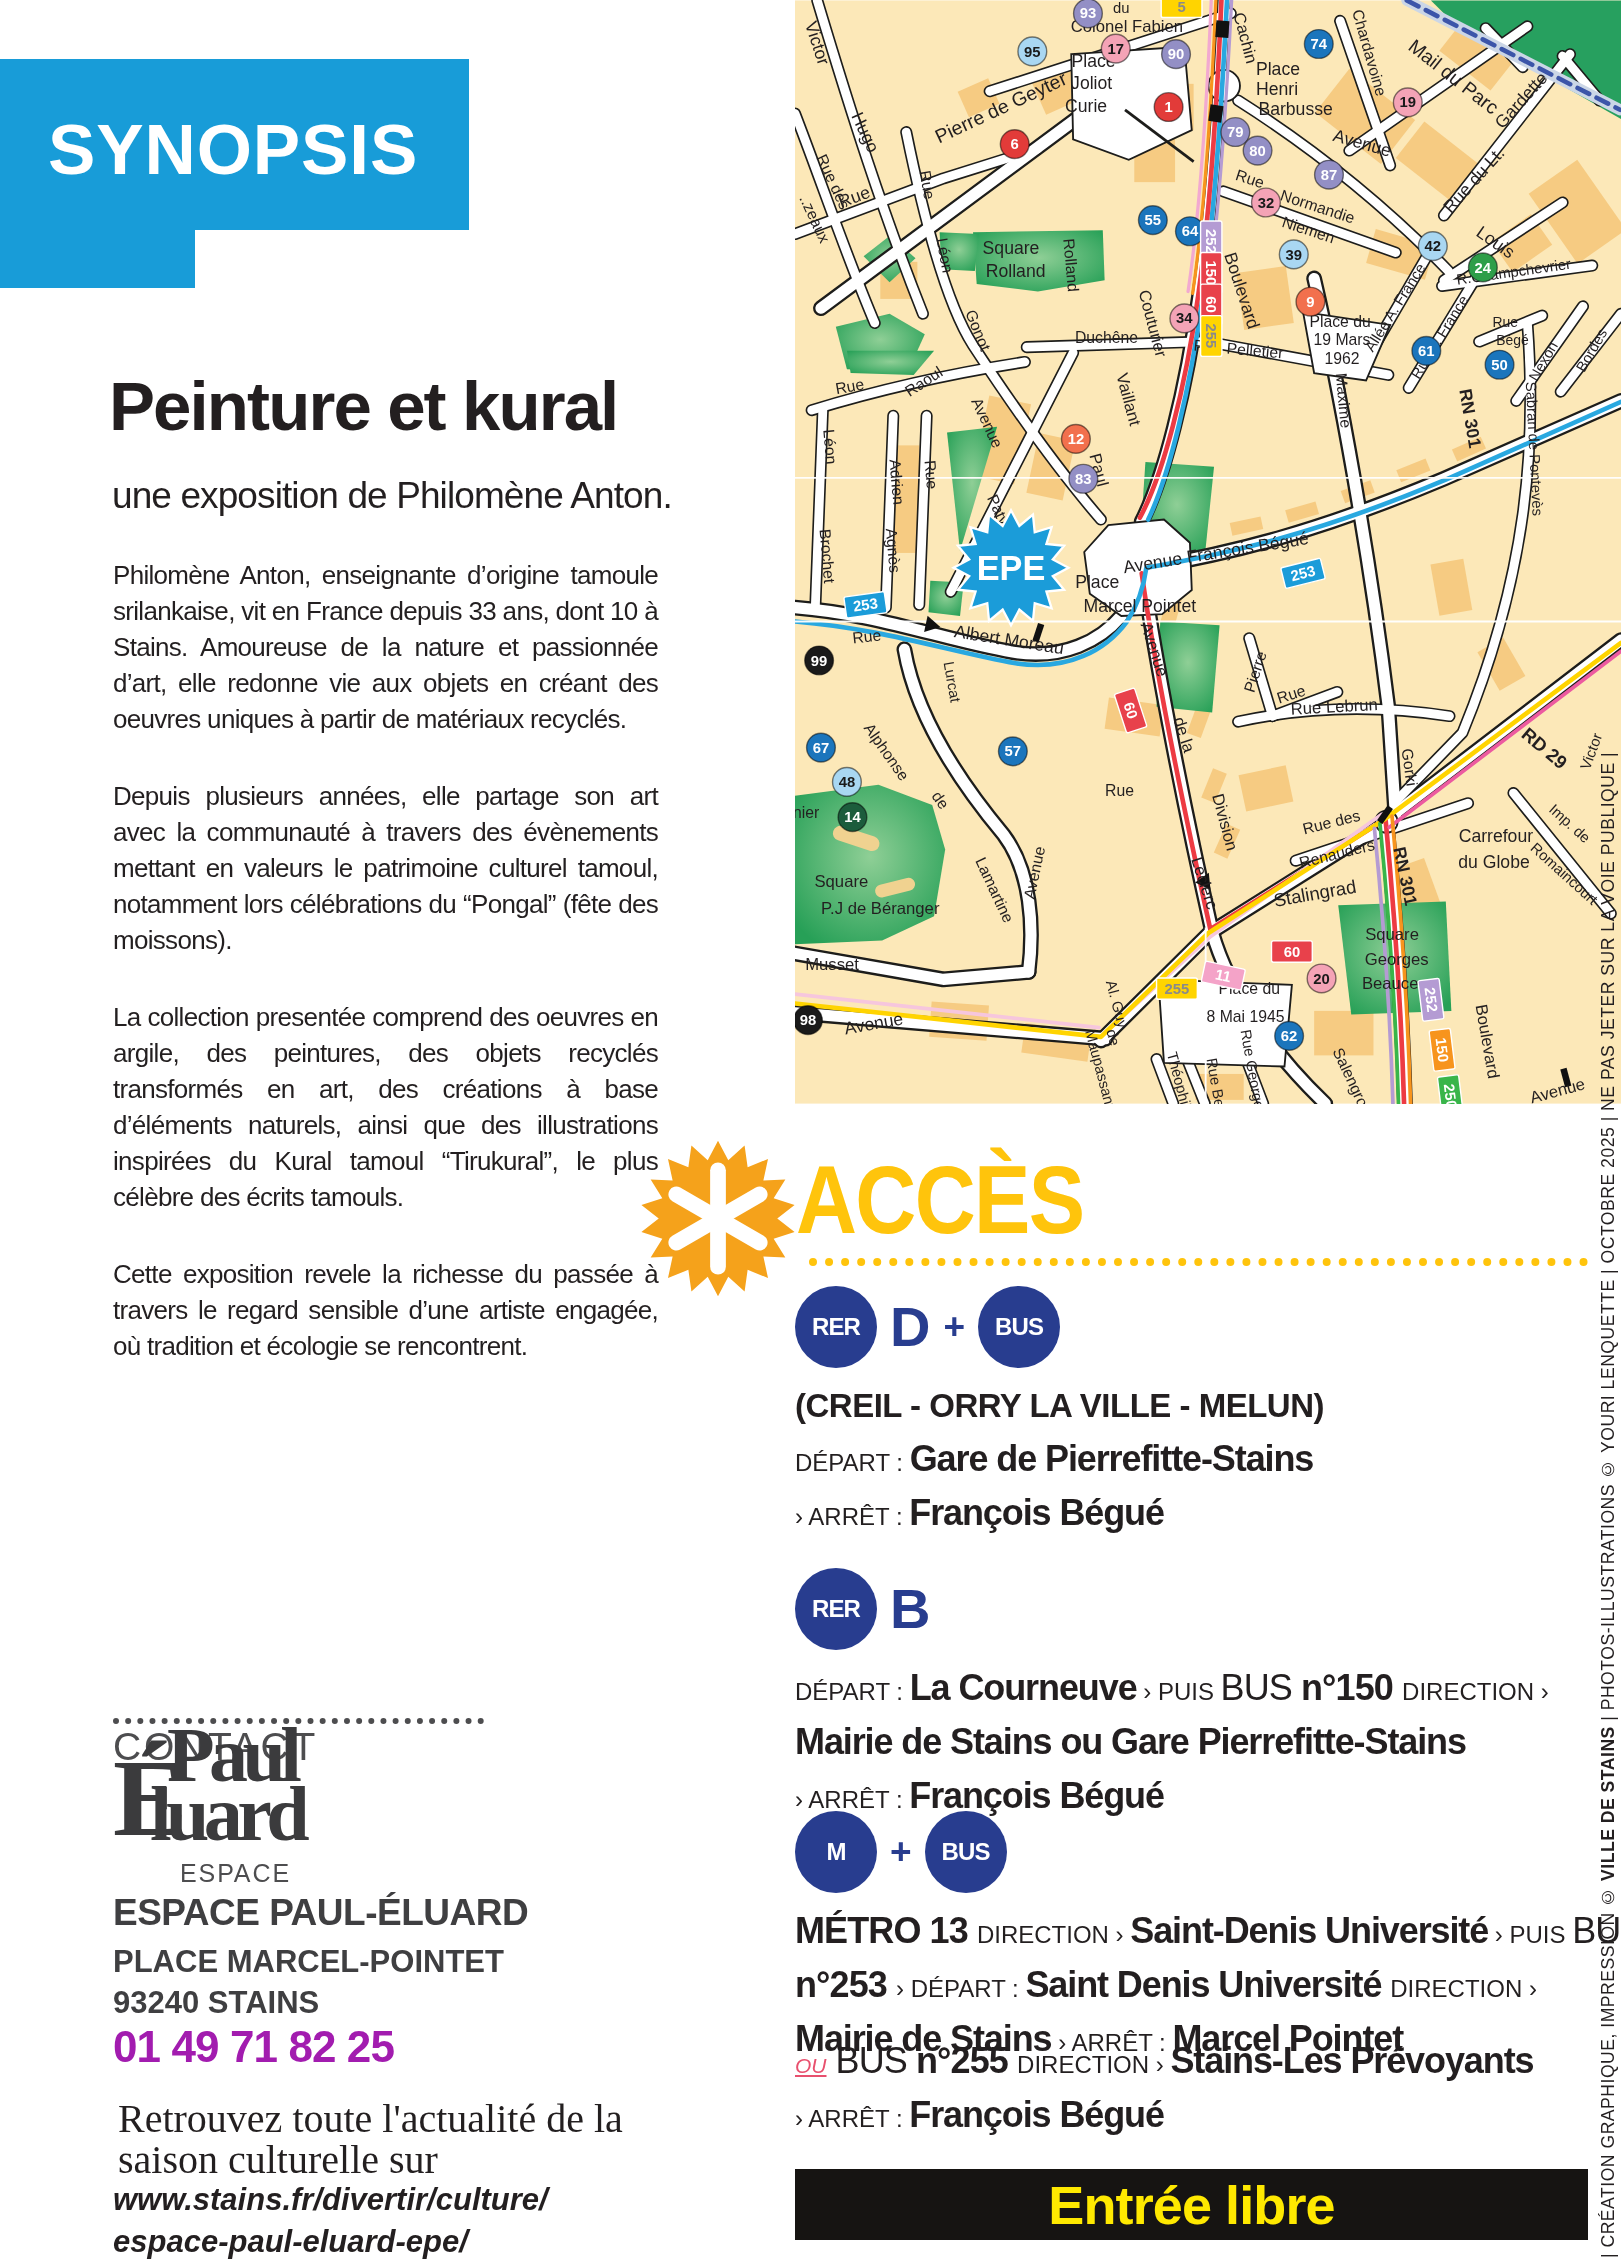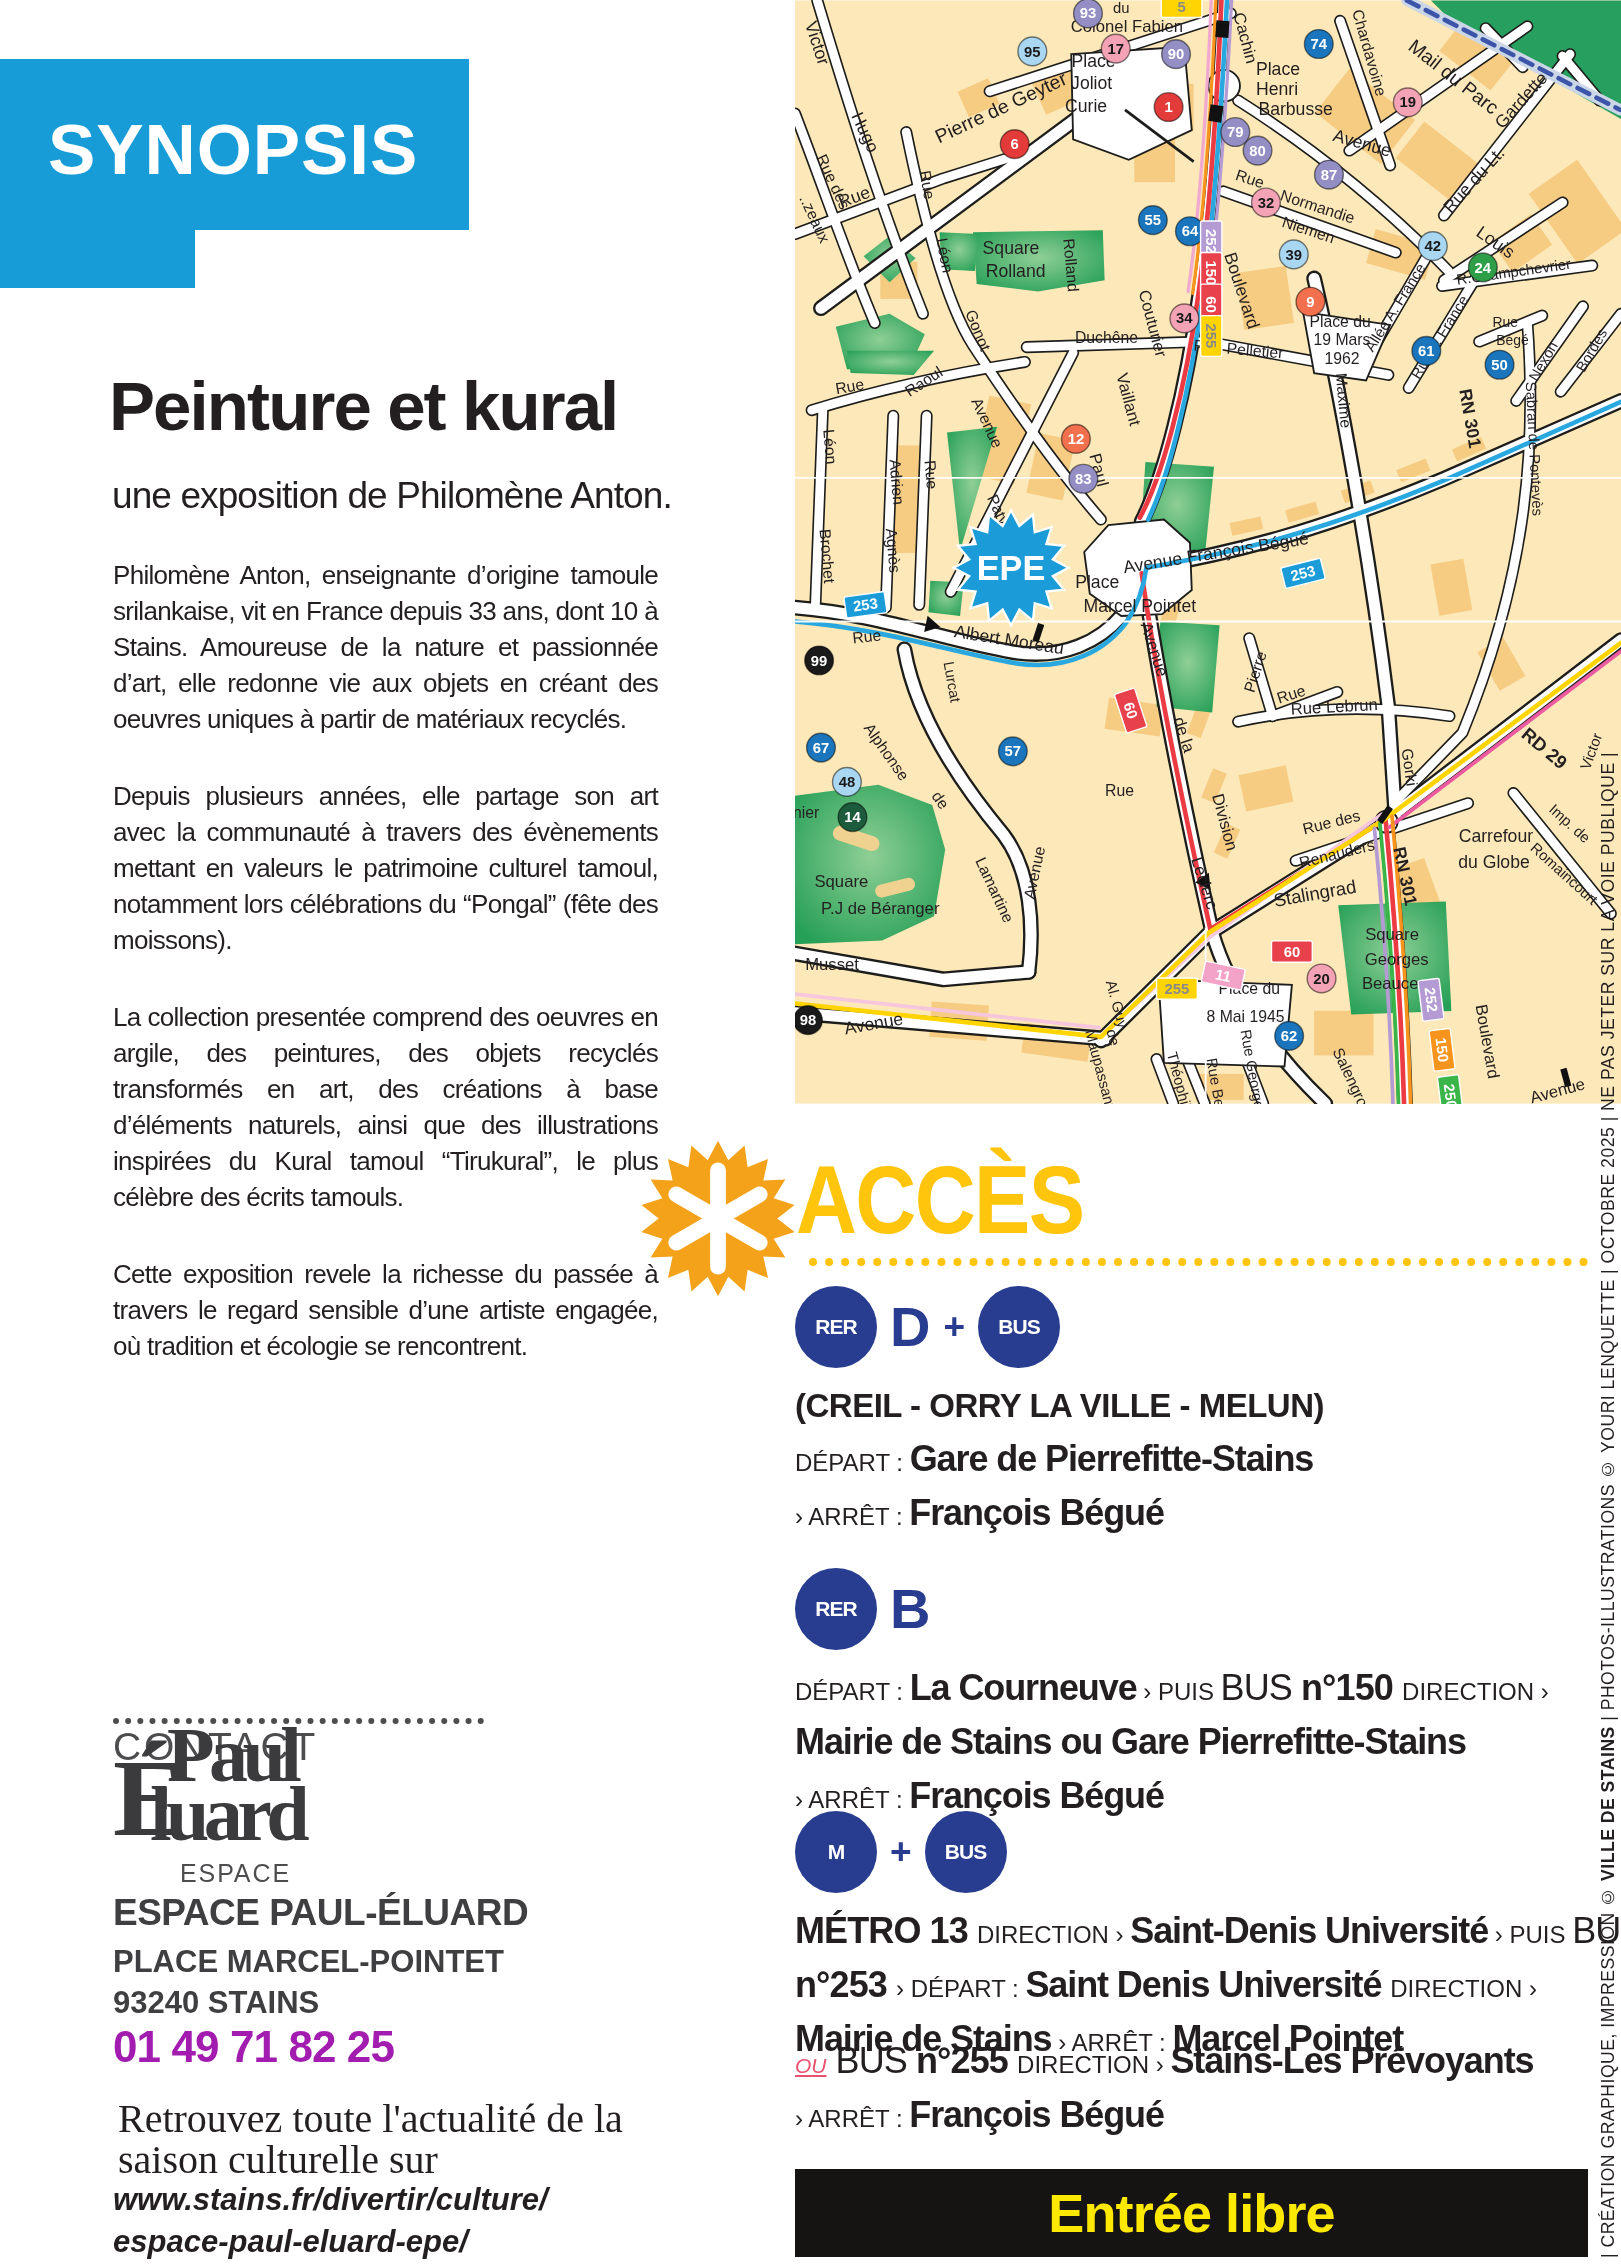--- a/index.html
+++ b/index.html
@@ -28,31 +28,31 @@
   #addr2{left:113px;top:1985px;font-size:31px;font-weight:700;color:#3F3F41;}
   #phone{left:113px;top:2022px;font-size:44px;font-weight:800;color:#a21caf;letter-spacing:-0.9px;}
   #news{left:118px;top:2098px;font-size:40px;line-height:41px;font-family:Liberation Serif, serif;}
   #url1{left:113px;top:2182px;font-size:31px;font-weight:700;font-style:italic;}
   #url2{left:113px;top:2224px;font-size:31px;font-weight:700;font-style:italic;}
   
   #acces-title{left:796px;top:1145px;font-size:96px;font-weight:700;color:#FFC40C;transform:scaleX(.88);transform-origin:left;letter-spacing:-1.9px;}
   #acces-dots{left:809px;top:1258px;width:779px;border-top:8.3px dotted #FFC40C;}
   .section{position:absolute;left:795px;width:798px;}
   .brow{display:flex;align-items:center;gap:13px;height:85px;margin-bottom:13px;}
-  .bcirc{width:82px;height:82px;border-radius:50%;background:#283D8F;color:#fff;display:flex;align-items:center;justify-content:center;font-weight:700;font-size:21px;letter-spacing:-0.9px;}
+  .bcirc{width:82px;height:82px;border-radius:50%;background:#283D8F;color:#fff;display:flex;align-items:center;justify-content:center;font-weight:700;font-size:24px;letter-spacing:-0.9px;}
   .blet{color:#283D8F;font-weight:800;font-size:56px;}
   .bplus{color:#283D8F;font-weight:700;font-size:37px;}
   .aline{line-height:47px;white-space:nowrap;}
   .k-hdr{font-weight:800;font-size:33px;letter-spacing:-0.5px;}
   .k-it{font-size:24px;}
   .k-big{font-weight:700;font-size:36px;letter-spacing:-1.1px;}
   .k-bus{font-weight:400;font-size:36px;letter-spacing:-0.9px;}
   .k-num{font-weight:800;font-size:36px;letter-spacing:-0.9px;}
   .k-ou{font-style:italic;font-weight:400;font-size:21px;color:#E8506E;text-decoration:underline;}
-  #banner{left:795px;top:2169px;width:793px;height:88px;background:#161412;display:flex;align-items:center;justify-content:center;}
+  #banner{left:795px;top:2169px;width:793px;height:71px;background:#161412;display:flex;align-items:center;justify-content:center;}
   #banner span{color:#FFE900;font-size:54px;font-weight:700;letter-spacing:-0.9px;}
   
   #credits{right:1.9px;bottom:5.6px;height:1633px;writing-mode:vertical-rl;transform:rotate(180deg);
            font-size:17.6px;letter-spacing:0.5px;color:#231F20;white-space:nowrap;}
   #credits b{font-weight:800;}
   svg text{font-family:"Liberation Sans",sans-serif;}
 </style>
 </head>
 <body>
 

